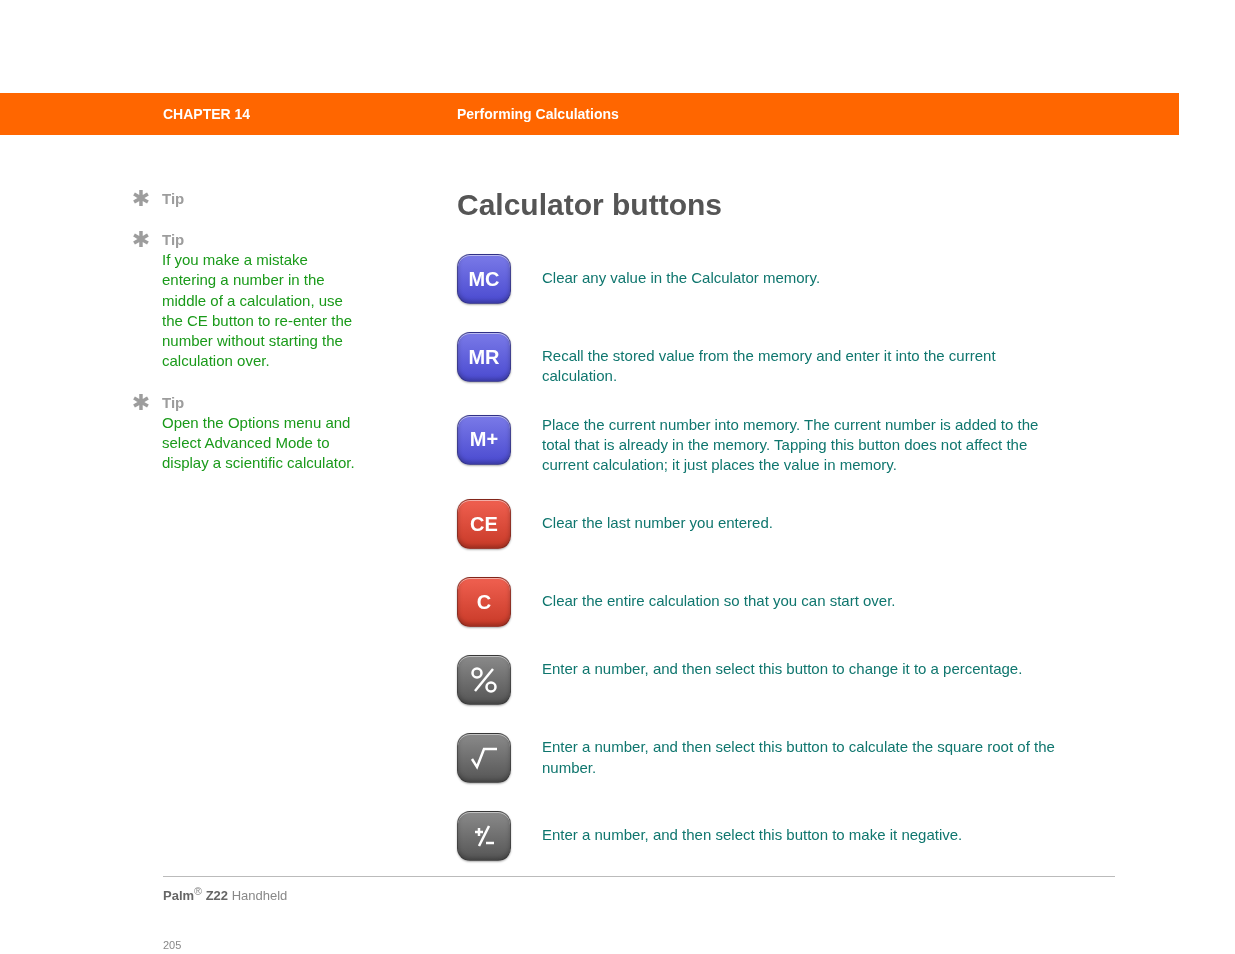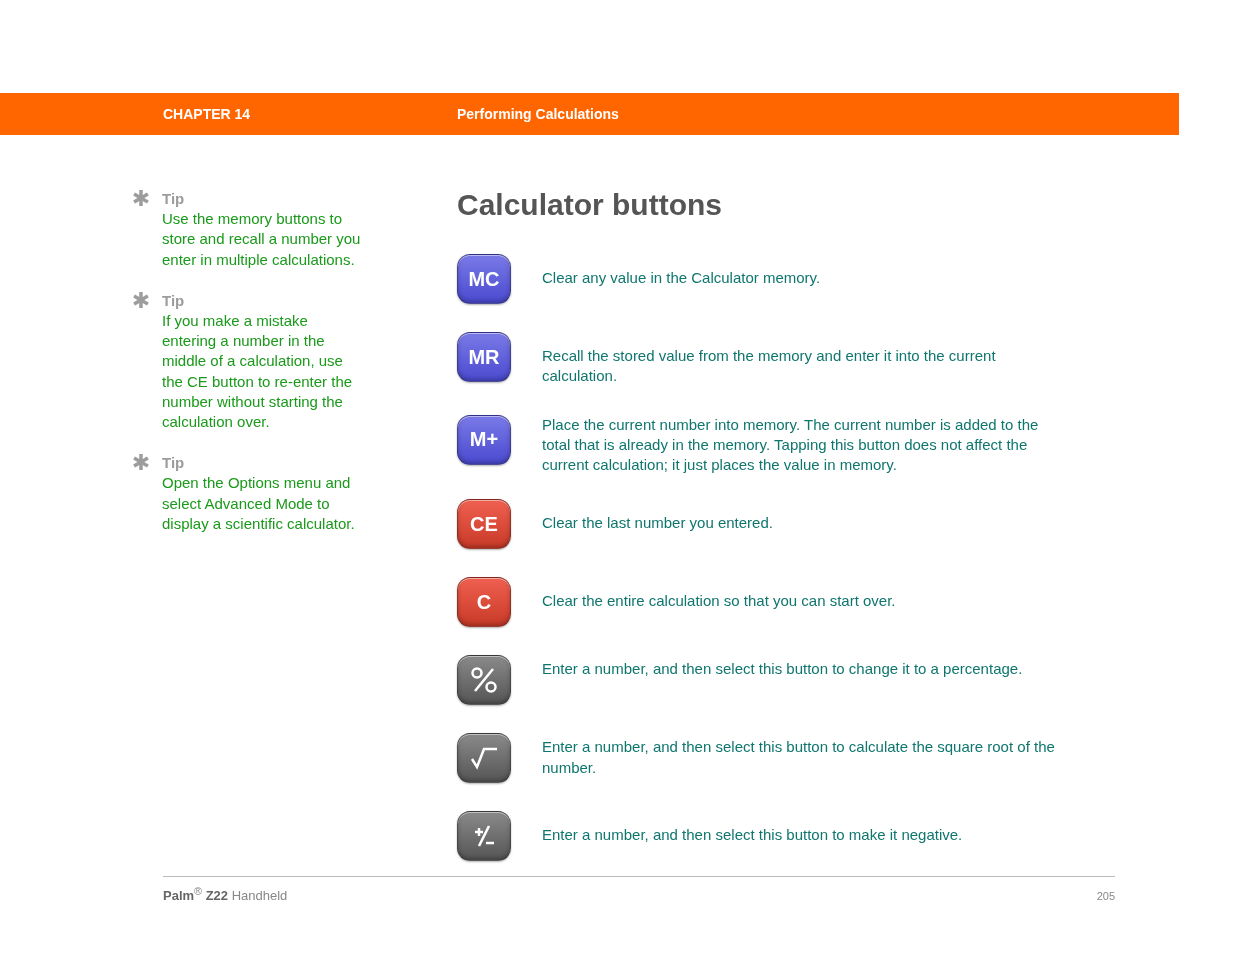--- a/index.html
+++ b/index.html
@@ -108,39 +108,39 @@
     left: 163px;
     right: 120px;
     top: 876px;
     border-top: 1px solid #bbb;
     padding-top: 8px;
     display: flex;
     justify-content: space-between;
     align-items: baseline;
     font-size: 13px;
     color: #888;
+    flex-direction: column;
   }
   .footer .brand b { color: #666; }
-  .footer .pagenum { font-size: 11px; }
+  .footer .pagenum { font-size: 11px; margin-top: 36px; }
 </style>
 </head>
 <body>
 
 <div class="header-bar">
   <span class="header-chapter">CHAPTER 14</span>
   <span class="header-title">Performing Calculations</span>
 </div>
 
 <div class="sidebar">
   <div class="tip-block">
     <div class="tip-row">
       <span class="tip-star">✱</span>
       <span class="tip-label">Tip</span>
     </div>
-    <div class="tip-body">Use the memory buttons to store and recall a number you enter in multiple calculations.</div>
   </div>
   <div class="tip-block">
     <div class="tip-row">
       <span class="tip-star">✱</span>
       <span class="tip-label">Tip</span>
     </div>
     <div class="tip-body">If you make a mistake entering a number in the middle of a calculation, use the CE button to re-enter the number without starting the calculation over.</div>
   </div>
   <div class="tip-block">
     <div class="tip-row">

